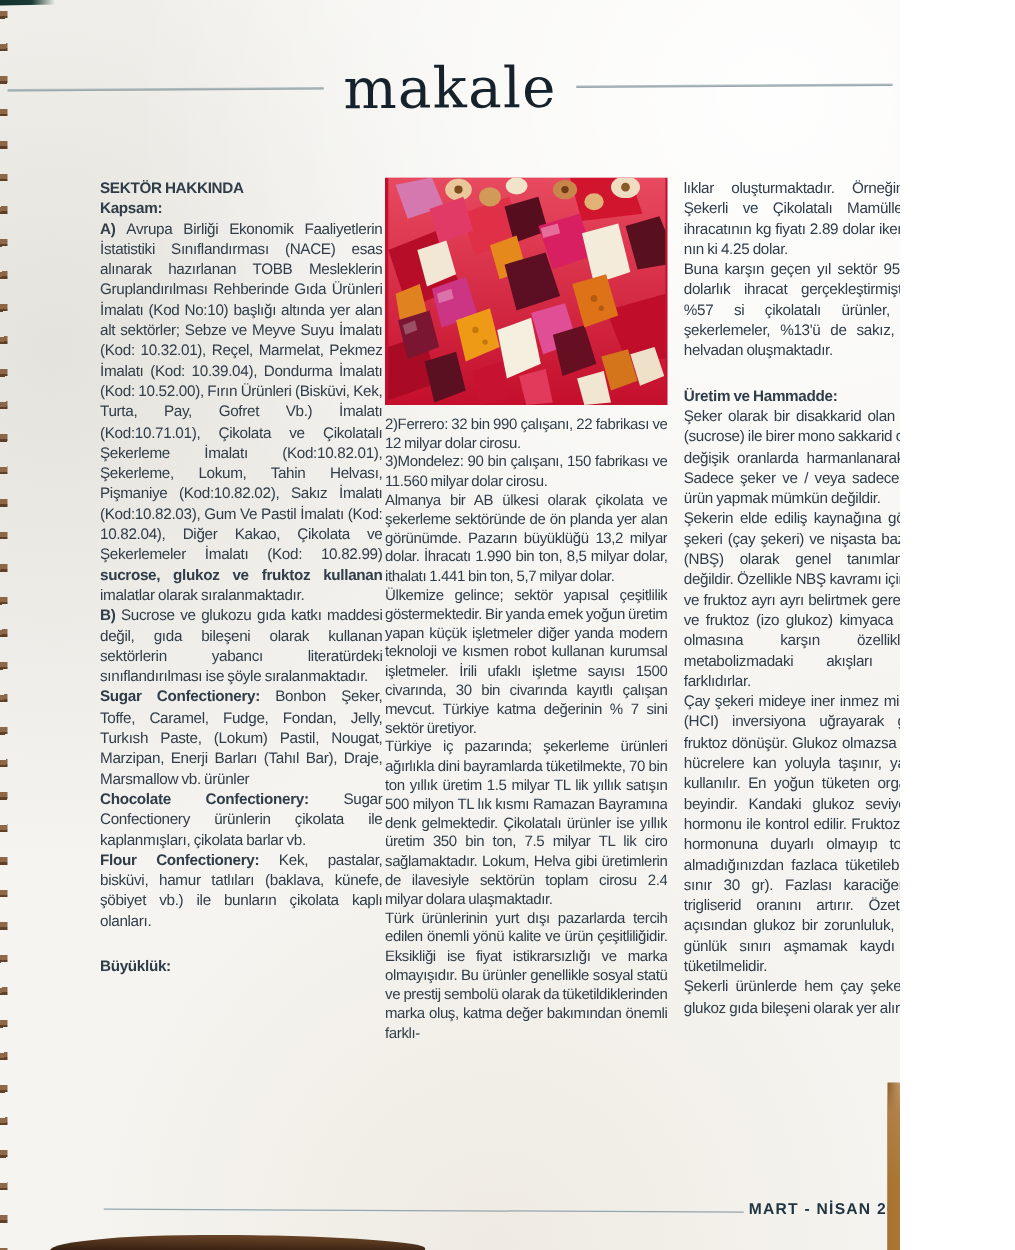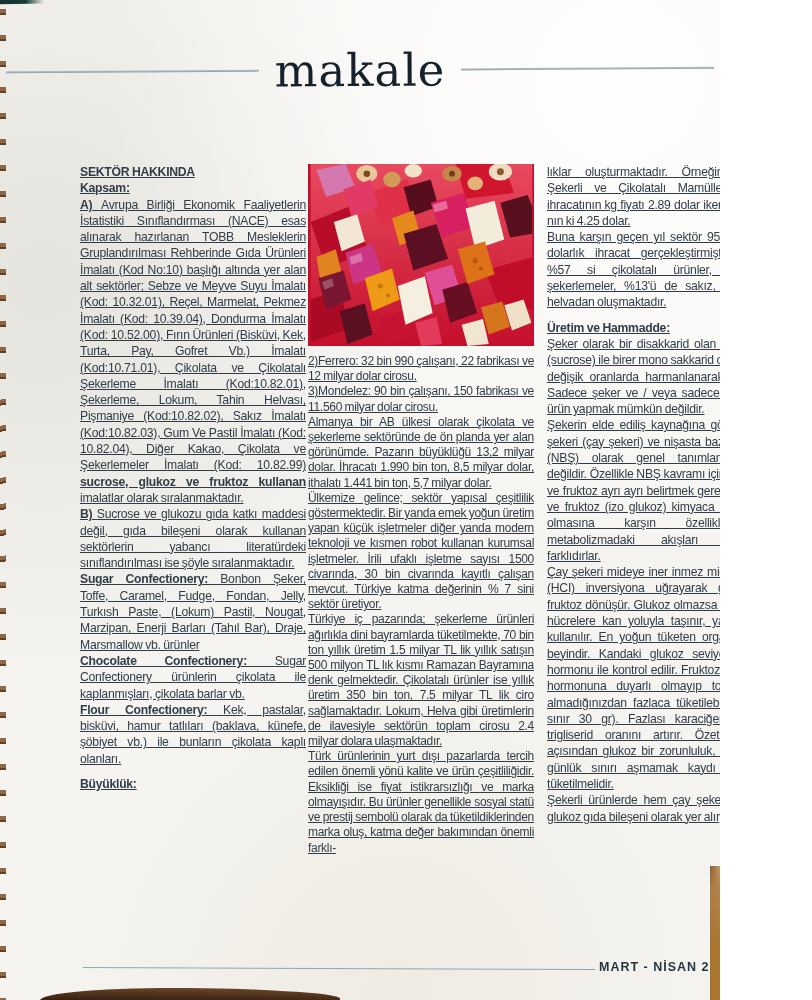--- a/index.html
+++ b/index.html
@@ -42,30 +42,30 @@
     position:absolute;left:6px;right:6px;top:44px;height:52px;
     display:flex;align-items:center;transform:rotate(-.35deg);
   }
   .rule{flex:1;height:2px;background:linear-gradient(#b9c5c8,#8fa0a4)}
   .logo{
     font-family:"DejaVu Serif",serif;font-size:45px;line-height:1;
     color:#16222b;padding:0 16px;letter-spacing:1px;
   }
   
   .col{
-    position:absolute;top:164px;width:226px;height:794px;overflow:hidden;
-    font-size:12.2px;line-height:16.3px;letter-spacing:-.25px;word-spacing:-.5px;text-decoration:underline;
+    position:absolute;top:142px;width:226px;height:794px;overflow:hidden;
+    font-size:12.2px;line-height:16.3px;letter-spacing:-.25px;word-spacing:-.5px;
   }
   .col1{left:80px}
   .col2{left:308px}
   .col3{left:547px;width:228px}
   .para{text-align:justify;margin:0}
   .para.heading{text-align:left}
   .b{font-weight:bold}
-  .gap{margin-top:9px}
+  .gap{margin-top:20px}
   .photo{width:227px;height:182px;overflow:hidden;background:#c40f2c}
   .photo svg{display:block}
   .col2text{
     margin-top:8px;height:600px;overflow:hidden;
     font-size:12px;line-height:15.2px;letter-spacing:-.3px;word-spacing:-.6px;
   }
   
   .footer{position:absolute;left:0;right:0;top:956px;height:30px}
   .footer-rule{
     position:absolute;left:83px;top:12px;width:512px;height:1px;

